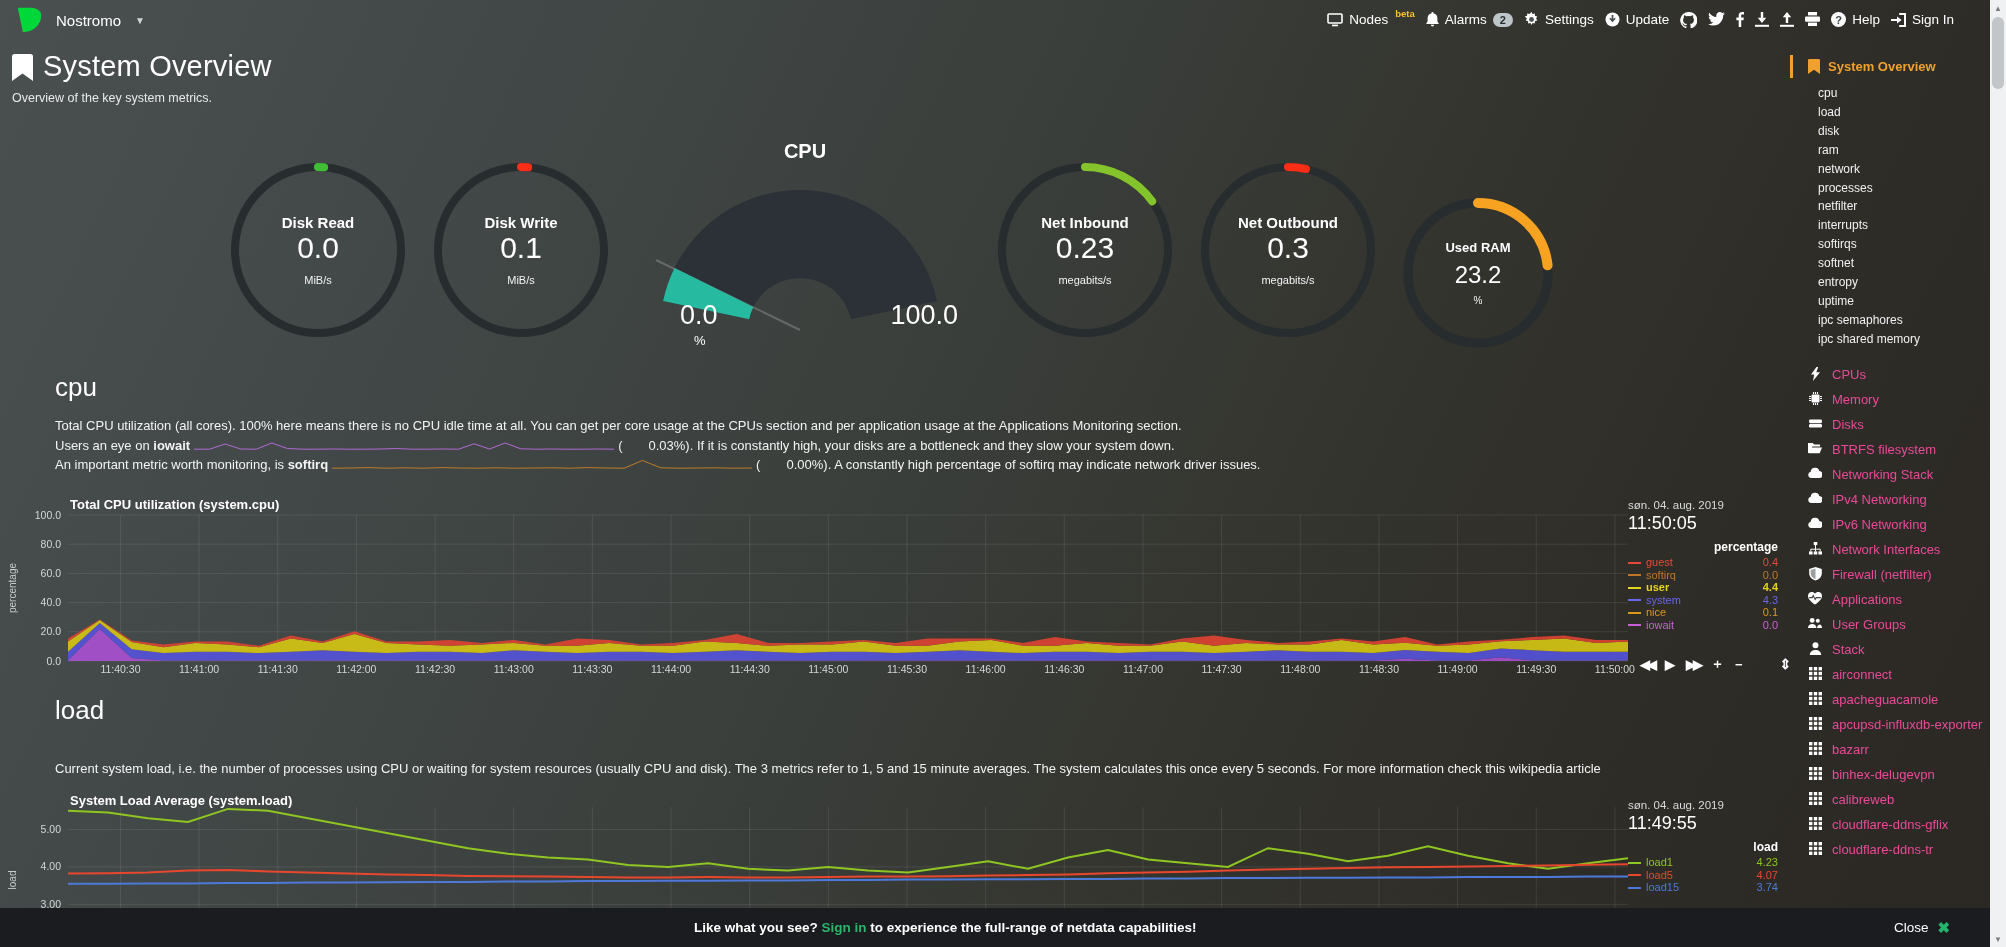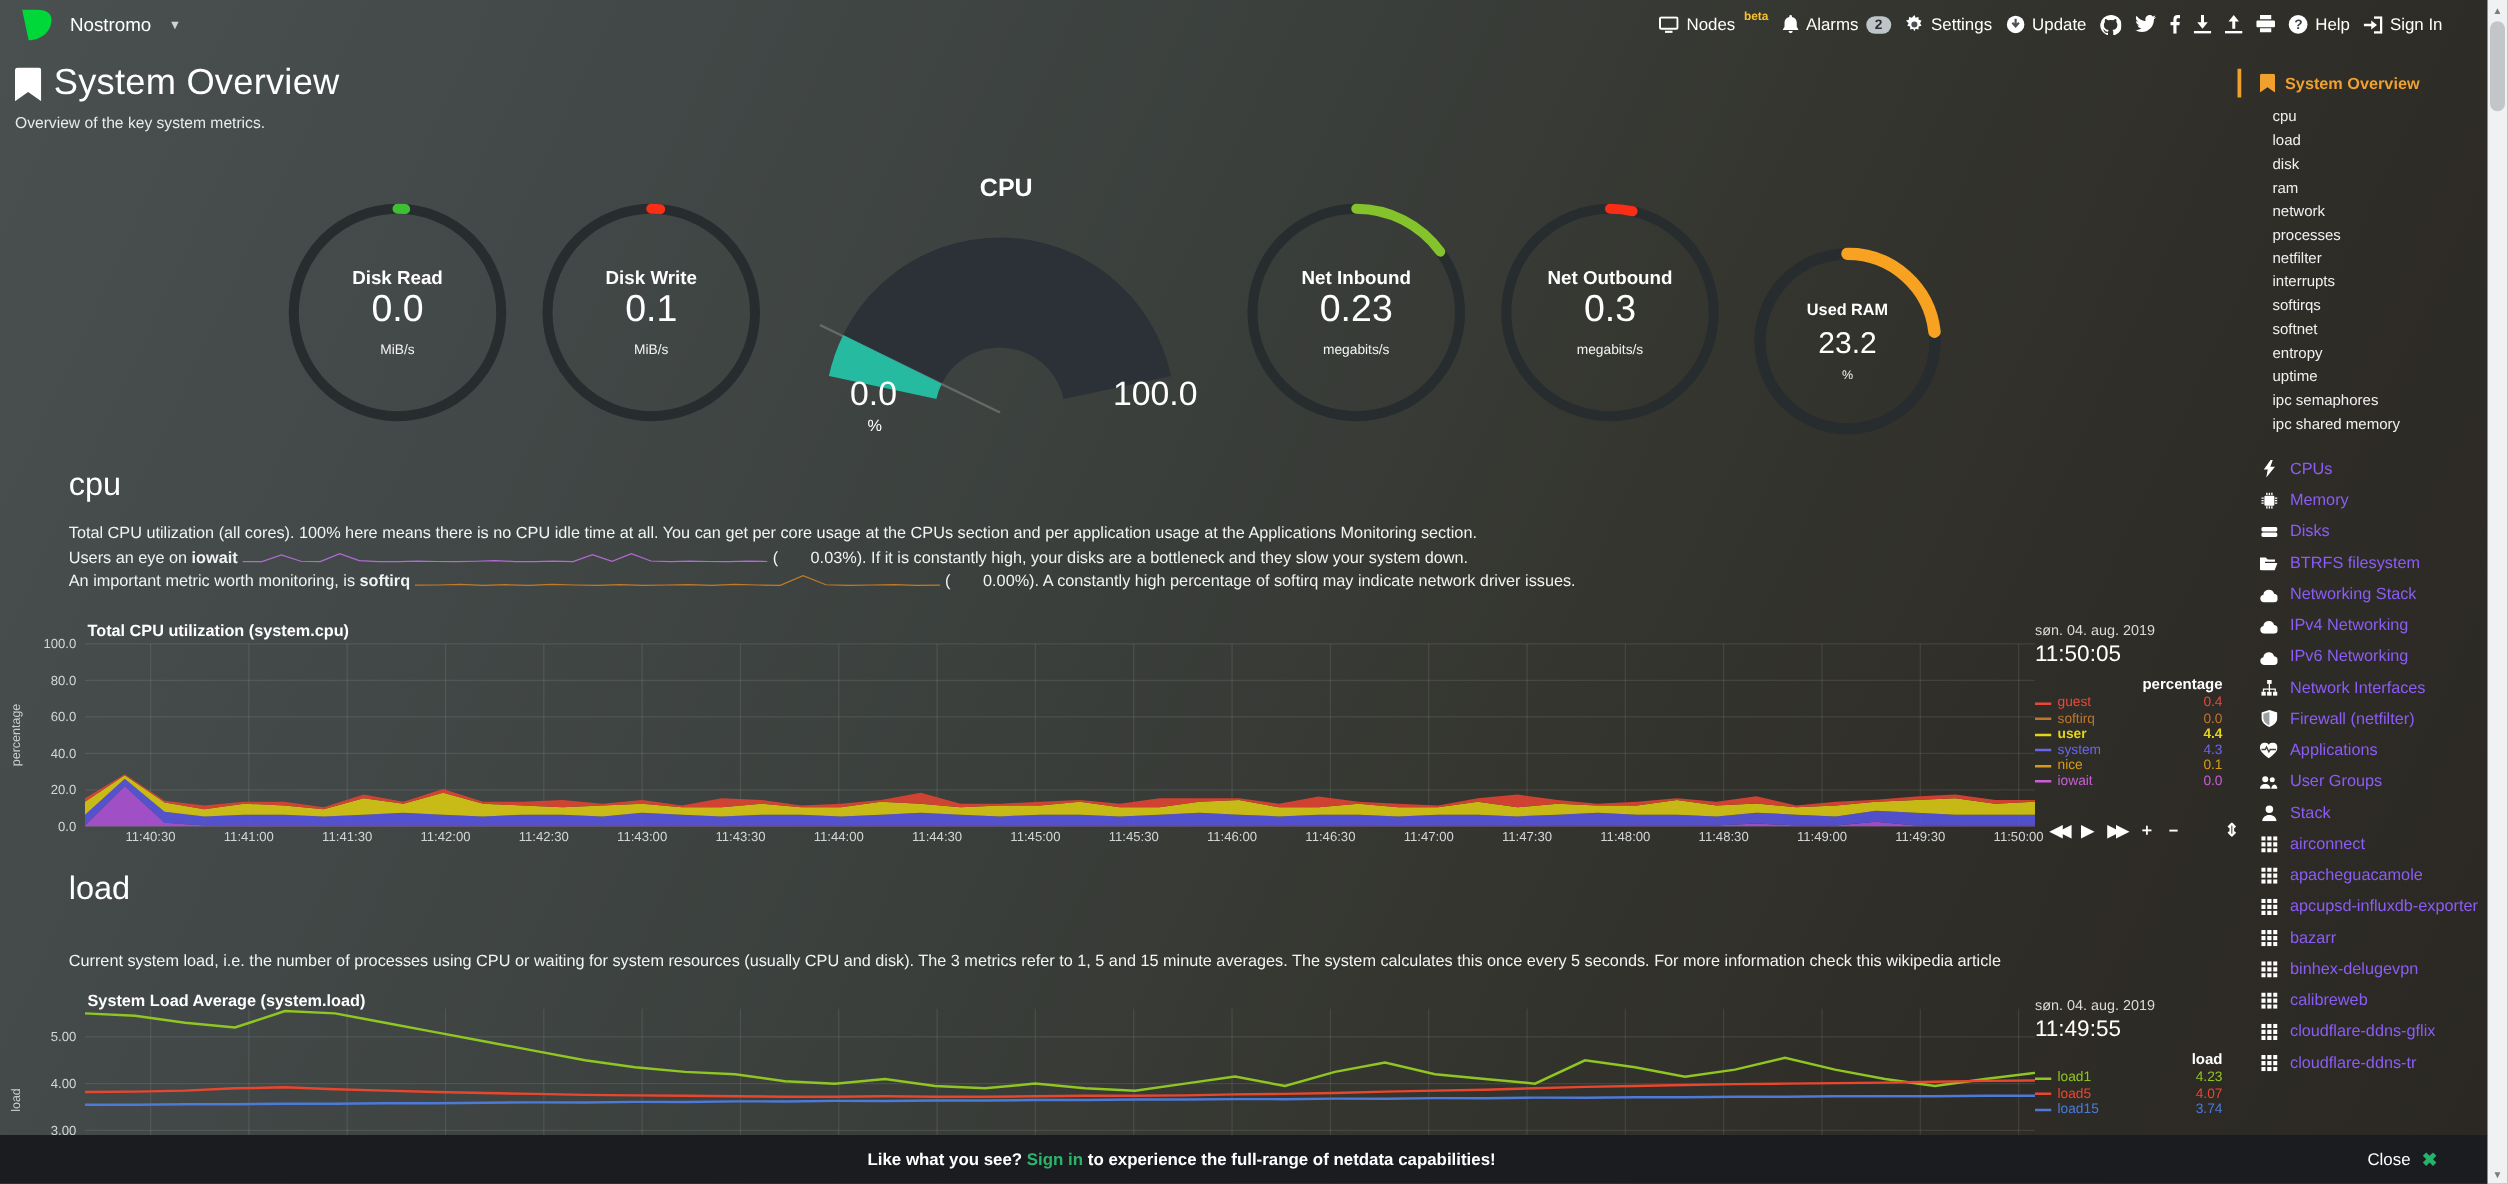--- a/index.html
+++ b/index.html
@@ -63,21 +63,21 @@
   .legend-row.bold { font-weight:bold; }
   .chart-toolbar { position:absolute; left:1640px; display:flex; align-items:center; gap:11px; font-size:13px; font-weight:bold; color:#fff; }
   .tb-btn { cursor:pointer; }
   .tb-skip { letter-spacing:-3px; }
   .tb-resize { margin-left:26px; font-size:14px; }
   
   .sidebar { position:absolute; top:0; left:1790px; width:200px; bottom:39px; padding-top:55px; z-index:10; }
   .sb-active { display:flex; align-items:center; gap:8px; color:#f0a02f; font-size:13px; font-weight:bold; padding:4px 0 4px 15px; border-left:3px solid #f0a02f; cursor:pointer; }
   .sb-sub { margin:6px 0 14px 0; }
   .sb-sub-item { font-size:12px; color:#f0f1f1; padding:2.2px 0 2.2px 28px; line-height:14.5px; cursor:pointer; }
-  .sb-item { display:flex; align-items:flex-end; gap:10px; font-size:13px; color:#8b5cf6; padding:5px 0 5px 18px; line-height:15px; cursor:pointer; }
+  .sb-item { display:flex; align-items:flex-start; gap:10px; font-size:13px; color:#ec4899; padding:5px 0 5px 18px; line-height:15px; cursor:pointer; }
   .sb-item .ic { width:14px; flex:none; display:flex; justify-content:center; }
   .sb-item span.lbl { white-space:normal; }
   
   .bottom-bar { position:absolute; left:0; right:16px; bottom:0; height:39px; background:#1a1c20; z-index:40; display:flex; align-items:center; }
   .bb-msg { position:absolute; left:47.5%; transform:translateX(-50%); font-size:13.5px; font-weight:bold; white-space:nowrap; }
   .bb-signin { color:#2bb56b; cursor:pointer; }
   .bb-close { position:absolute; right:40px; display:flex; align-items:center; gap:9px; font-size:13.5px; cursor:pointer; }
   .bb-close .x { color:#23b36a; font-weight:bold; font-size:15px; }
   
   .scrollbar { position:absolute; top:0; right:0; width:16px; height:947px; background:#f0f1f2; z-index:50; }

